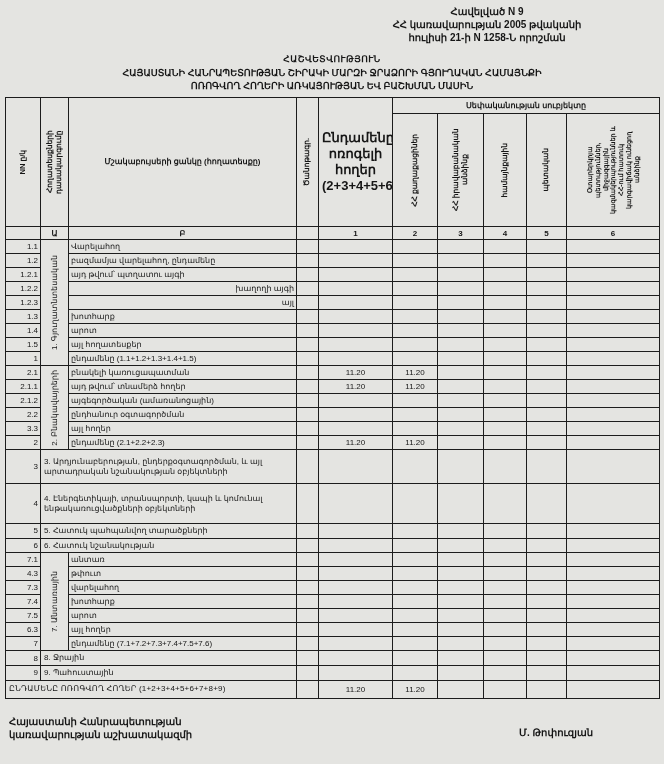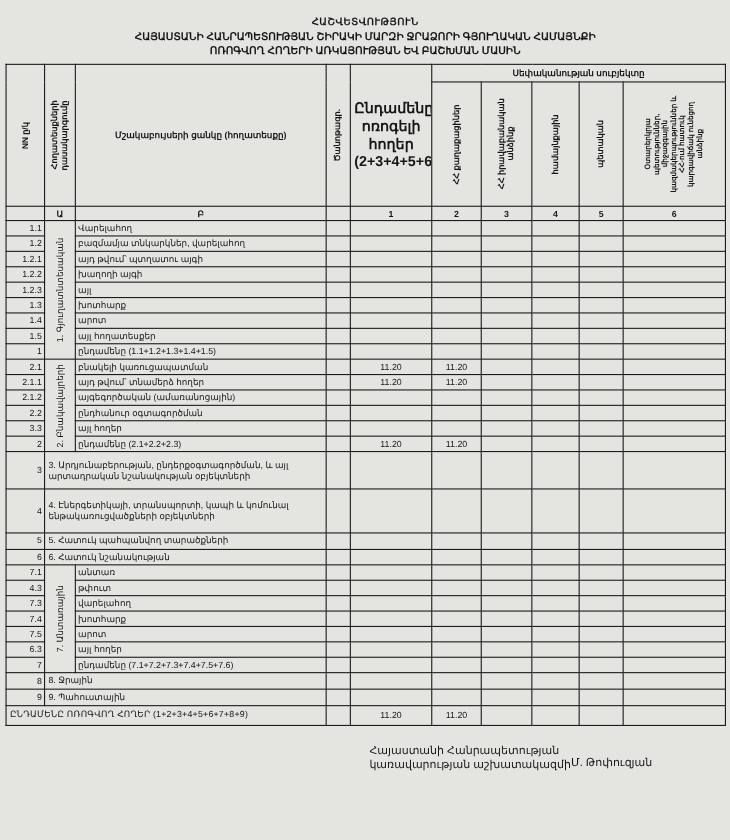--- a/index.html
+++ b/index.html
@@ -32,39 +32,44 @@
     font-size:7.5px;line-height:1.15;text-align:center;
     max-height:112px;white-space:normal;
   }
   .vert.foreign{font-size:6.5px;max-height:98px;line-height:1.2}
   .desc-h{font-size:8px;line-height:1.25}
   .total-h{font-size:13px;line-height:1.25;padding:0 3px}
   .own-h{font-size:8px}
 
   .c-num{text-align:right}
   .c-label{text-align:left;line-height:1.2}
-  .c-label.center{text-align:left}
+  .c-label.center{text-align:right}
   .c-label.section{padding:2px 3px}
   .c-val{text-align:center}
   .c-note{text-align:center}
   .c-group{text-align:center;padding:0}
   .c-group .vert{font-size:8px;max-height:120px}
   .row-tall{height:40px}
   .row-tall2{height:34px}
   .total-row{height:18px}
   .total-row .c-label{letter-spacing:.2px}
 
-  .footer{display:flex;justify-content:flex-end;margin:16px 6px 0 4px;font-weight:normal;font-size:10px;line-height:1.35}
+  .footer{display:flex;justify-content:space-between;margin:16px 6px 0 4px;font-weight:bold;font-size:10px;line-height:1.35}
   .footer-right{align-self:flex-end;padding-right:60px;padding-bottom:2px}
 </style>
 </head>
 <body>
 
 <div class="page">
 
+  <div class="hdr-right">
+    <div>Հավելված N 9</div>
+    <div>ՀՀ կառավարության 2005 թվականի</div>
+    <div>հուլիսի 21-ի N 1258-Ն որոշման</div>
+  </div>
 
   <div class="title">
     <div class="t1">ՀԱՇՎԵՏՎՈՒԹՅՈՒՆ</div>
     <div class="t2">ՀԱՅԱՍՏԱՆԻ ՀԱՆՐԱՊԵՏՈՒԹՅԱՆ ՇԻՐԱԿԻ ՄԱՐԶԻ ՋՐԱՁՈՐԻ ԳՅՈՒՂԱԿԱՆ ՀԱՄԱՅՆՔԻ</div>
     <div class="t3">ՈՌՈԳՎՈՂ ՀՈՂԵՐԻ ԱՌԿԱՅՈՒԹՅԱՆ ԵՎ ԲԱՇԽՄԱՆ ՄԱՍԻՆ</div>
   </div>
 
   <table>
     <colgroup>
       <col style="width:35px">
@@ -133,21 +138,21 @@
           <td class="c-note"></td>
           <td class="c-val"></td>
           <td class="c-val"></td>
           <td class="c-val"></td>
           <td class="c-val"></td>
           <td class="c-val"></td>
           <td class="c-val"></td>
         </tr>
         <tr>
           <td class="c-num">1.2</td>
-          <td class="c-label">բազմամյա տնկարկներ, վարելահող</td>
+          <td class="c-label">բազմամյա վարելահող, ընդամենը</td>
           <td class="c-note"></td>
           <td class="c-val"></td>
           <td class="c-val"></td>
           <td class="c-val"></td>
           <td class="c-val"></td>
           <td class="c-val"></td>
           <td class="c-val"></td>
         </tr>
         <tr>
           <td class="c-num">1.2.1</td>

